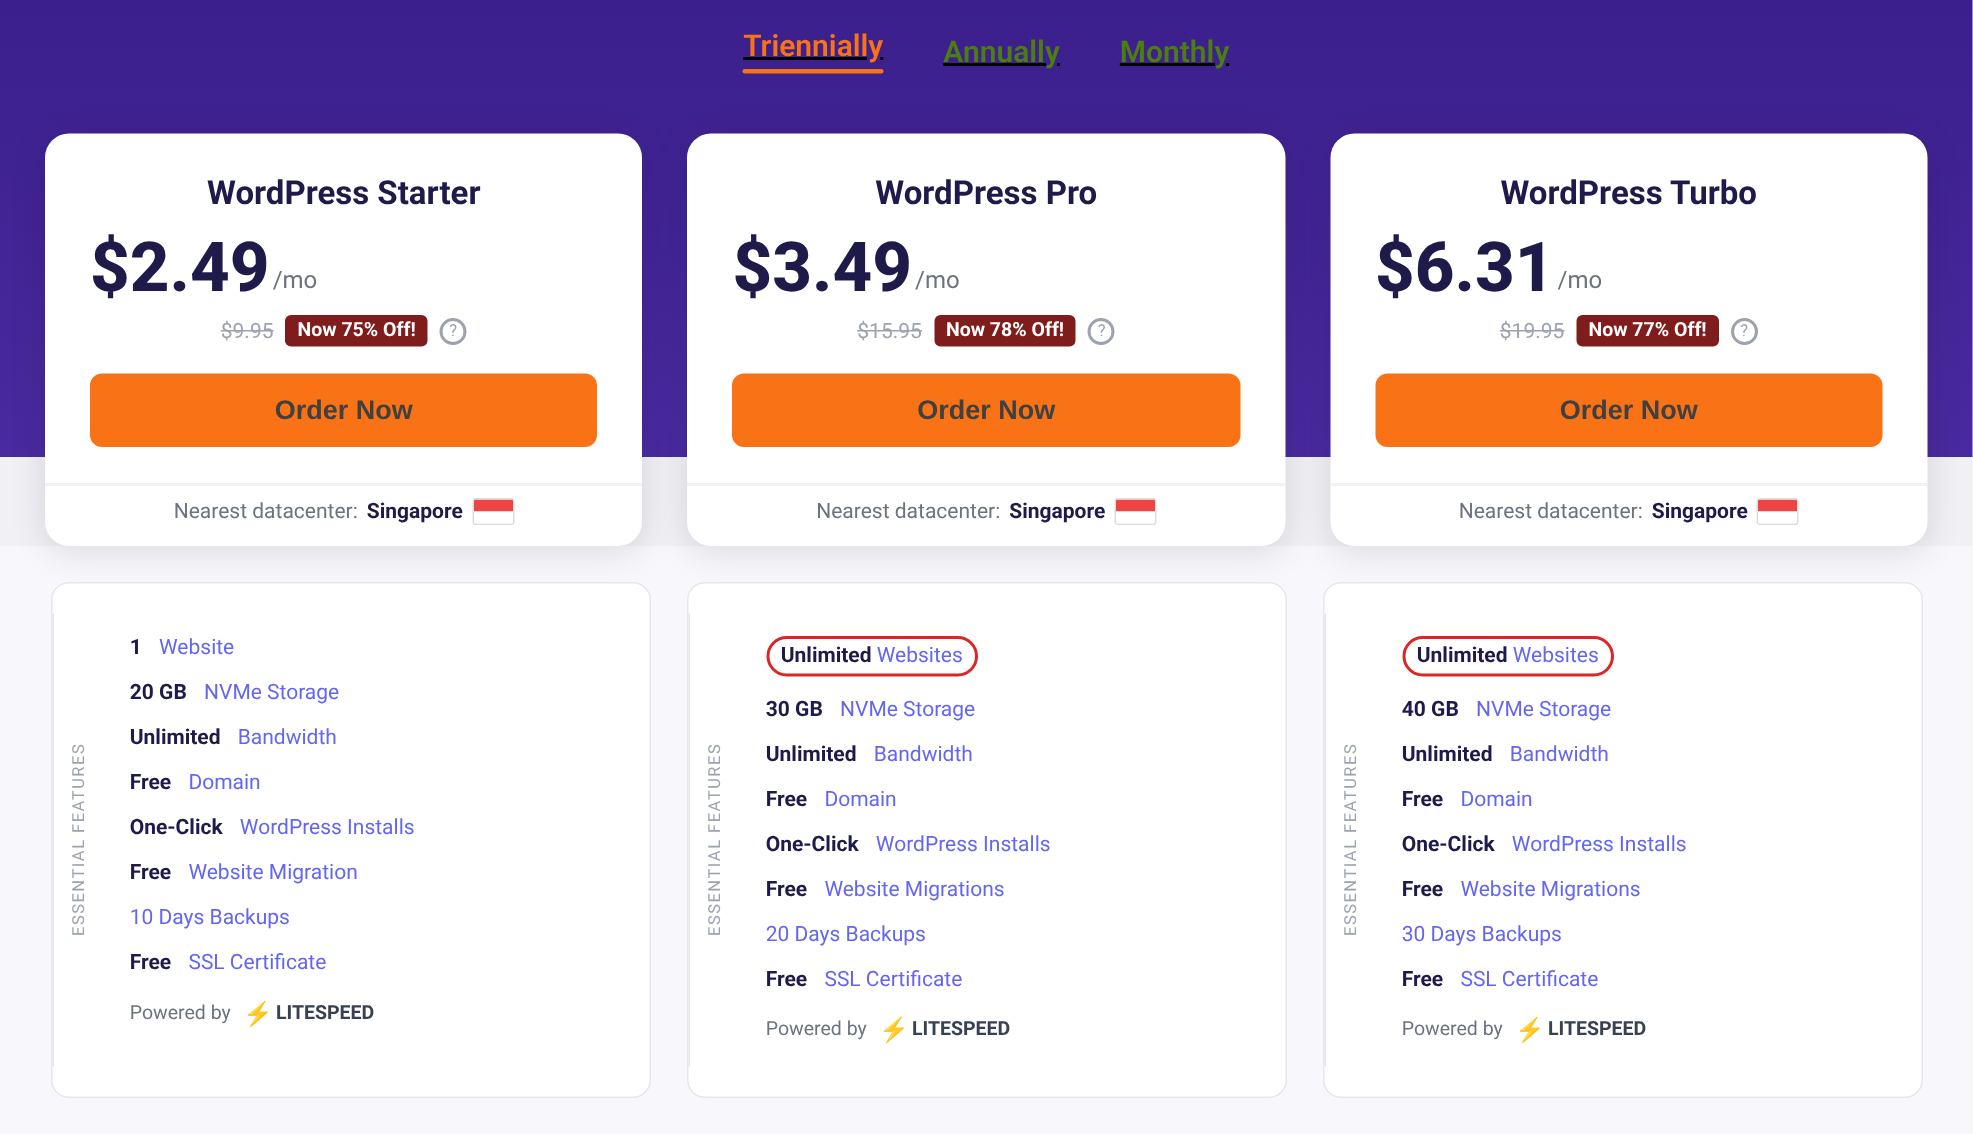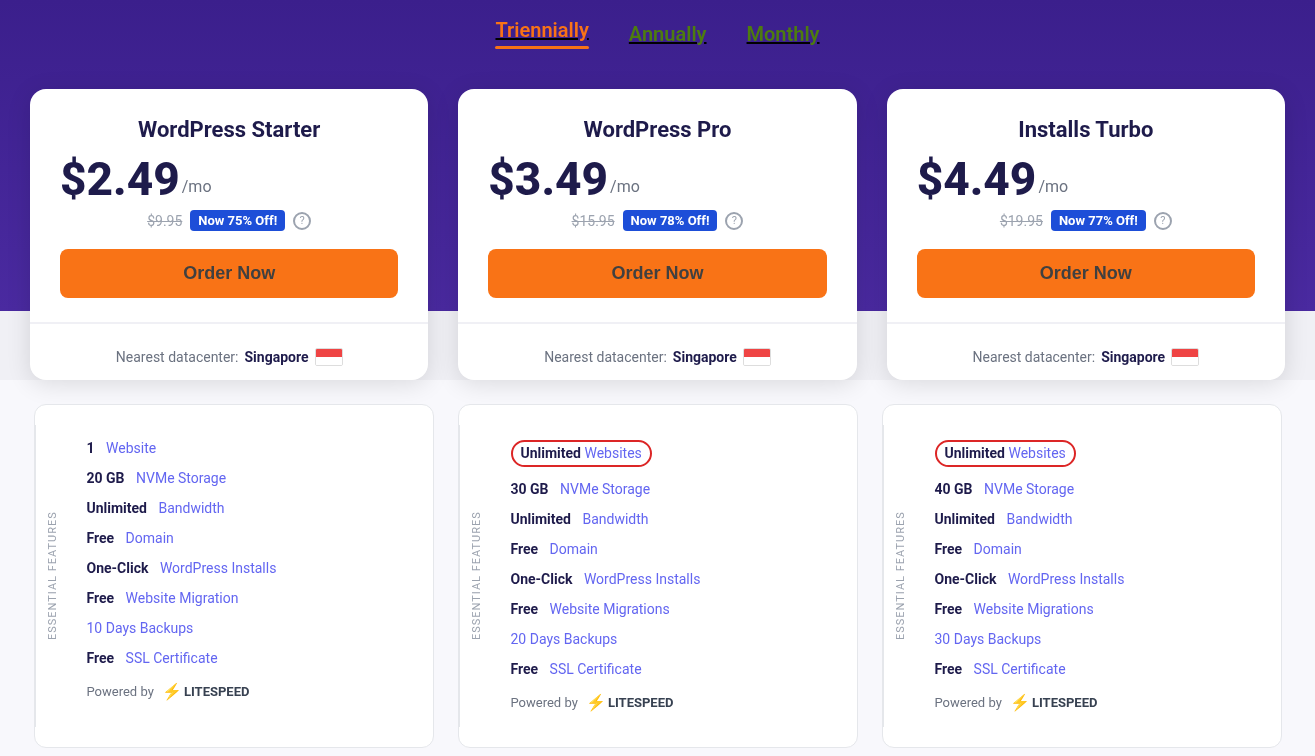--- a/index.html
+++ b/index.html
@@ -100,21 +100,21 @@
       margin-bottom: 18px;
     }
 
     .original-price {
       font-size: 14px;
       color: #9ca3af;
       text-decoration: line-through;
     }
 
     .discount-badge {
-      background: #1d4ed8;
+      background: #7f1d1d;
       color: #fff;
       font-size: 13px;
       font-weight: 700;
       padding: 3px 8px;
       border-radius: 4px;
     }
 
     .help-icon {
       width: 18px;
       height: 18px;
@@ -140,21 +140,21 @@
       font-weight: 600;
       cursor: pointer;
       margin-bottom: 0;
     }
 
     .datacenter {
       display: flex;
       align-items: center;
       justify-content: center;
       gap: 6px;
-      padding: 24px 0 14px;
+      padding: 8px 0 14px;
       font-size: 14px;
       color: #6b7280;
       border-top: 1px solid #f0f0f5;
     }
 
     .datacenter strong {
       color: #1e1b4b;
       font-weight: 700;
     }
 
@@ -320,23 +320,23 @@
       <strong>Singapore</strong>
       <span class="sg-flag">
         <div class="sg-flag-top"></div>
         <div class="sg-flag-bottom"></div>
       </span>
     </div>
   </div>
 
   <div class="plan-card">
     <div class="plan-top">
-      <div class="plan-name">Installs Turbo</div>
+      <div class="plan-name">WordPress Turbo</div>
       <div class="plan-price">
-        <span class="price-amount">$4.49</span>
+        <span class="price-amount">$6.31</span>
         <span class="price-period">/mo</span>
       </div>
       <div class="price-meta">
         <span class="original-price">$19.95</span>
         <span class="discount-badge">Now 77% Off!</span>
         <span class="help-icon">?</span>
       </div>
       <button class="order-btn">Order Now</button>
     </div>
     <div class="datacenter">

